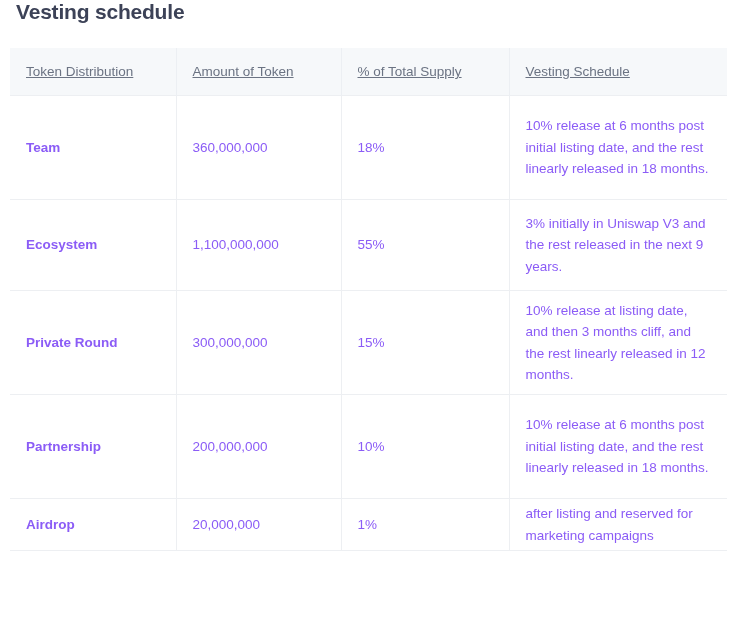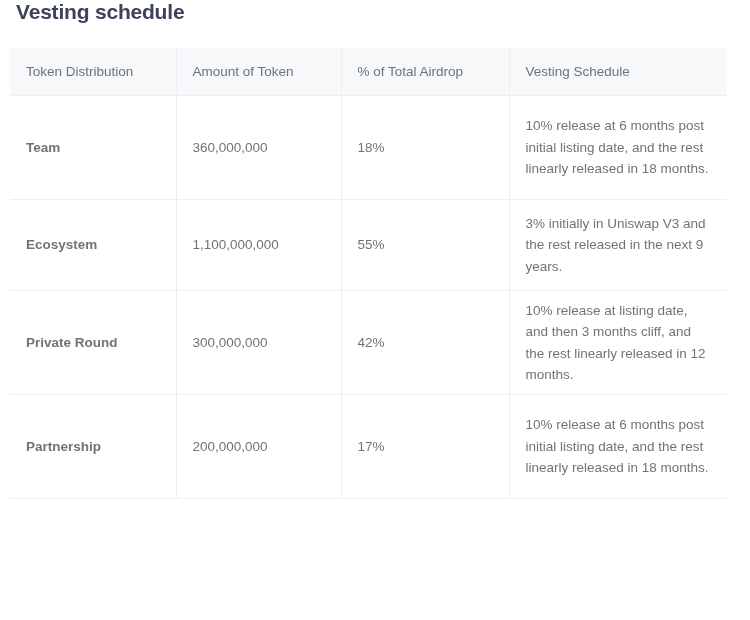--- a/index.html
+++ b/index.html
@@ -55,32 +55,33 @@
   table.vesting thead th {
     background: #f6f8fa;
     color: #6b7383;
     font-size: 13.5px;
     font-weight: normal;
     text-align: left;
     padding: 15px 16px 14px 16px;
     border-right: 1px solid #eceff3;
     vertical-align: middle;
     line-height: 18px;
+    text-decoration: underline;
   }
   table.vesting thead th:last-child {
     border-right: none;
   }
 
   table.vesting tbody td {
     border-top: 1px solid #edeff2;
     border-right: 1px solid #edeff2;
     padding: 0 16px;
     vertical-align: middle;
     font-size: 13.5px;
-    color: #737373;
+    color: #8b5cf6;
     line-height: 21.5px;
   }
   table.vesting tbody td:last-child {
     border-right: none;
   }
   table.vesting tbody tr:last-child td {
     border-bottom: 1px solid #edeff2;
   }
 
   td.cat {
@@ -113,21 +114,21 @@
       <colgroup>
         <col class="c0">
           <col class="c1">
           <col class="c2">
           <col class="c3">
       </colgroup>
       <thead>
         <tr>
           <th>Token Distribution</th>
           <th>Amount of Token</th>
-          <th>% of Total Airdrop</th>
+          <th>% of Total Supply</th>
           <th>Vesting Schedule</th>
         </tr>
       </thead>
       <tbody>
 
         <tr class="tall">
           <td class="cat">Team</td>
           <td>360,000,000</td>
           <td>18%</td>
           <td class="sched">10% release at 6 months post initial listing date, and the rest linearly released in 18 months.</td>
@@ -136,30 +137,36 @@
         <tr class="tall2">
           <td class="cat">Ecosystem</td>
           <td>1,100,000,000</td>
           <td>55%</td>
           <td class="sched">3% initially in Uniswap V3 and the rest released in the next 9 years.</td>
         </tr>
 
         <tr class="tall">
           <td class="cat">Private Round</td>
           <td>300,000,000</td>
-          <td>42%</td>
+          <td>15%</td>
           <td class="sched">10% release at listing date, and then 3 months cliff, and the rest linearly released in 12 months.</td>
         </tr>
 
         <tr class="tall">
           <td class="cat">Partnership</td>
           <td>200,000,000</td>
-          <td>17%</td>
+          <td>10%</td>
           <td class="sched">10% release at 6 months post initial listing date, and the rest linearly released in 18 months.</td>
         </tr>
 
 
+        <tr class="short">
+          <td class="cat">Airdrop</td>
+          <td>20,000,000</td>
+          <td>1%</td>
+          <td class="sched">after listing and reserved for marketing campaigns</td>
+        </tr>
 
       </tbody>
     </table>
   </div>
 
 </div>
 
 </body></html>

